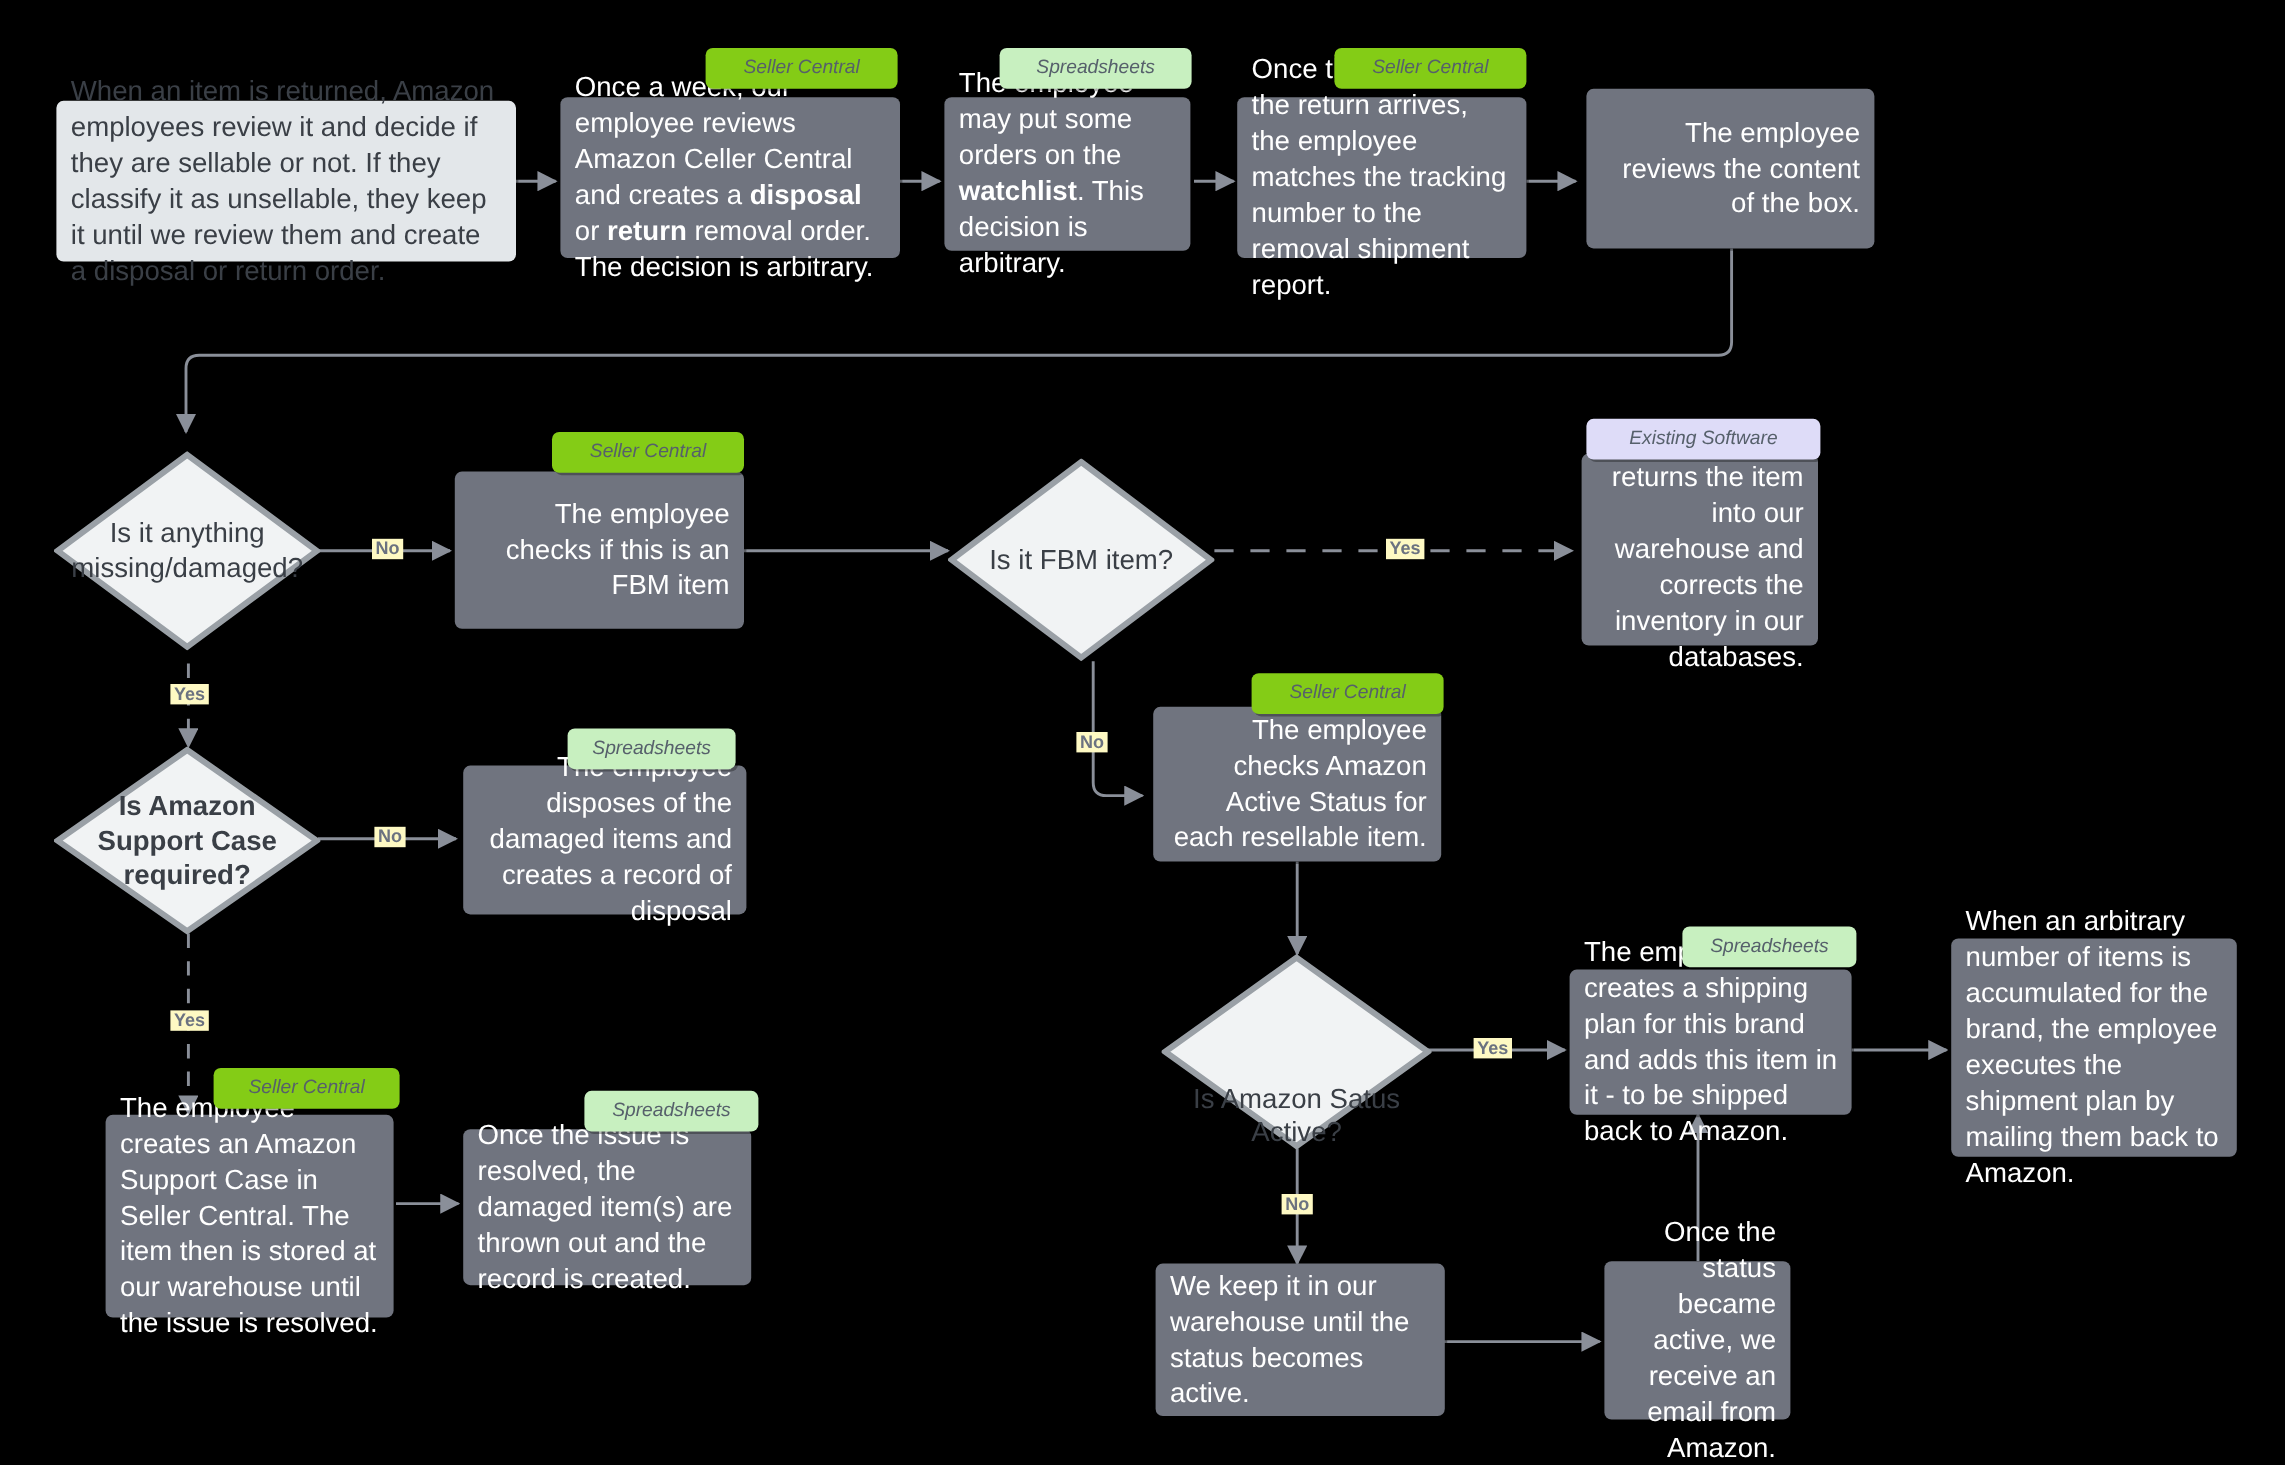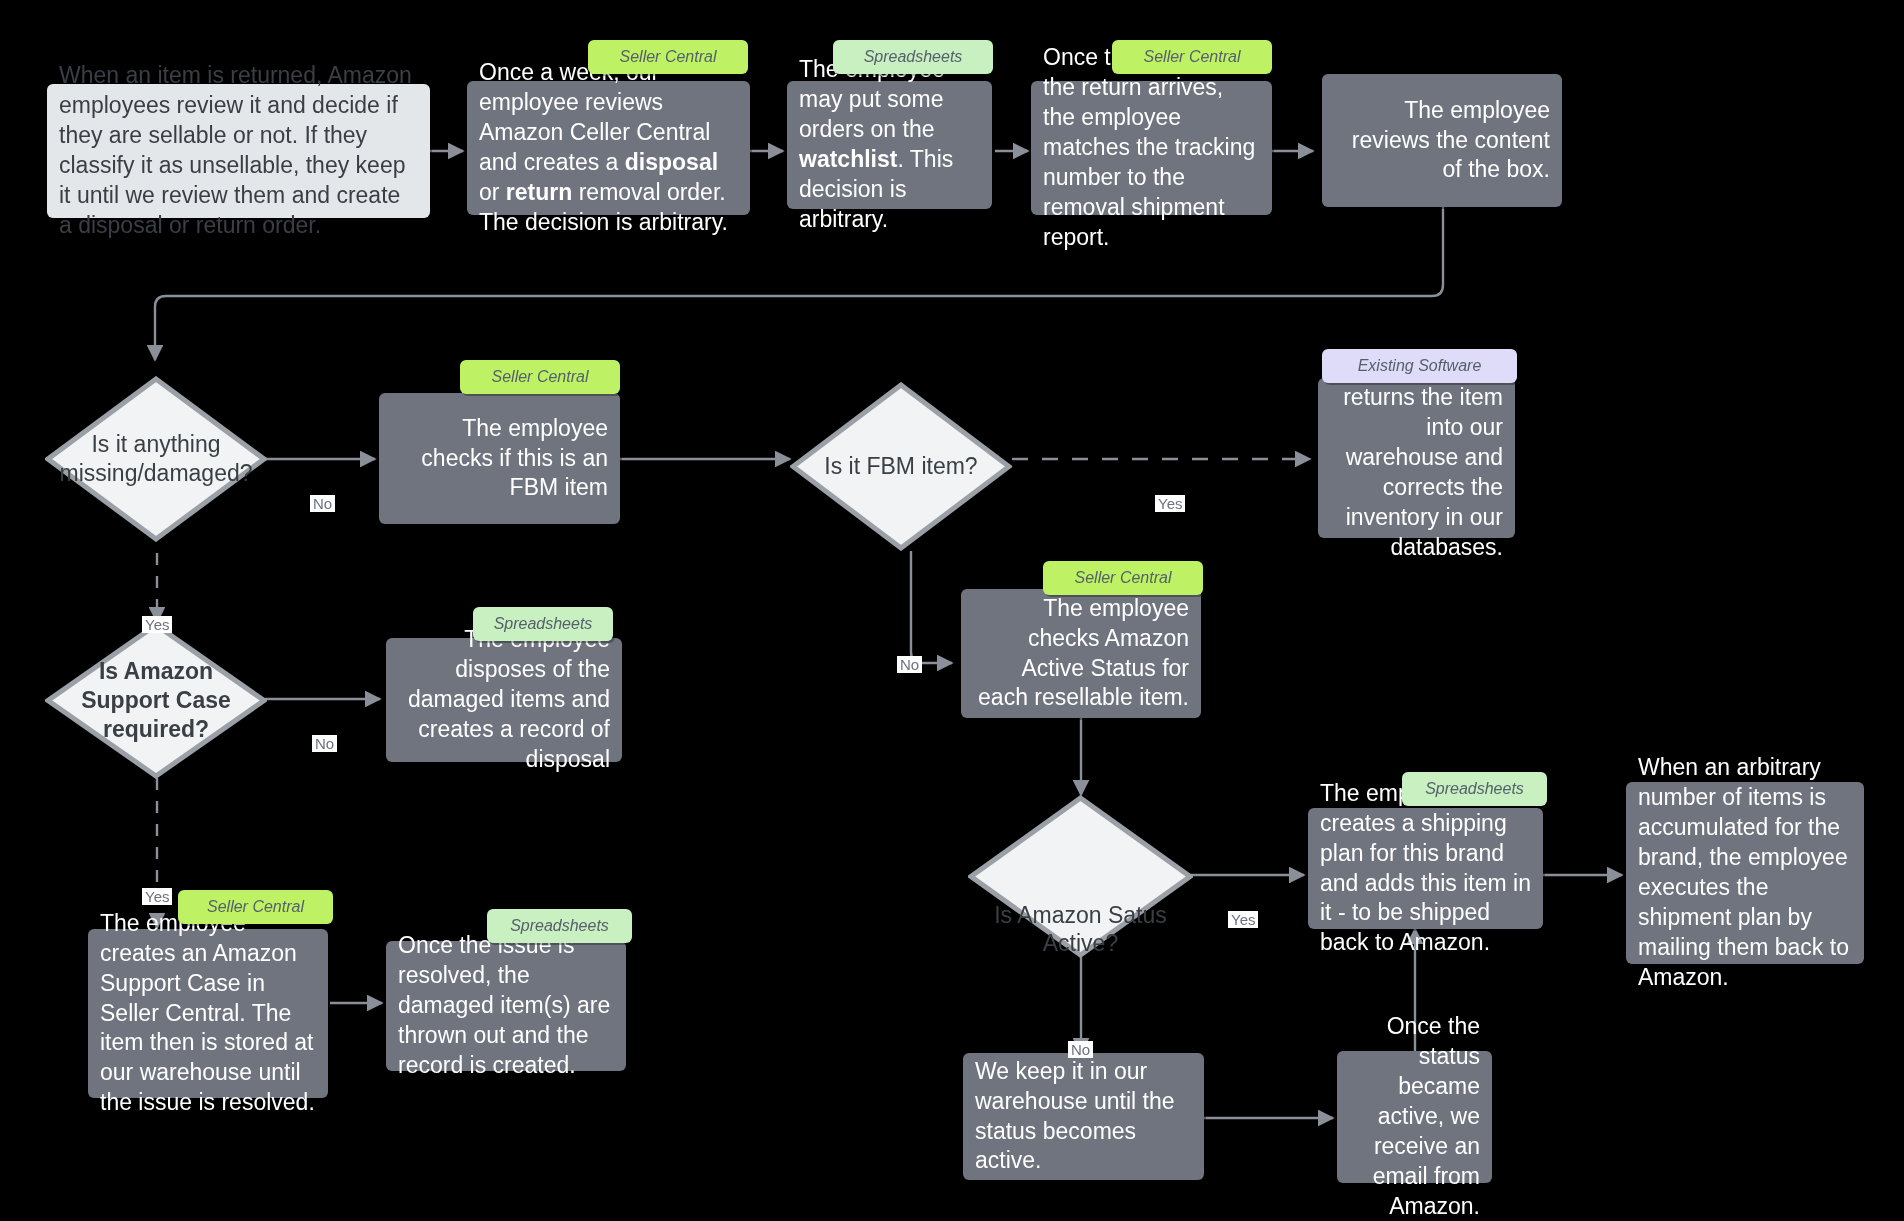--- a/index.html
+++ b/index.html
@@ -83,35 +83,34 @@
     font-style: italic;
     font-size: 16px;
     color: #56606b;
     display: flex;
     align-items: center;
     justify-content: center;
     height: 34px;
     z-index: 1;
     box-shadow: 2px 2px 0 rgba(0,0,0,0.30);
   }
-  .tag.sc   { background: #bef264; }
+  .tag.sc   { background: #84cc16; }
   .tag.ss   { background: #c8f0c0; }
   .tag.ex   { background: #dedcf8; }
 
   
   .elabel {
     position: absolute;
     color: #6b7280;
     font-size: 15px;
-    font-weight: normal;
-    background: #ffffff;
+    font-weight: bold;
+    background: #fef9c3;
     padding: 0 3px;
     z-index: 3;
     white-space: nowrap;
-    margin-top: 46px;
   }
   b { font-weight: bold; }
 </style>
 </head>
 <body>
 
 <div id="canvas">
 
   <svg class="edges" viewBox="0 0 1904 1221">
     <defs>

